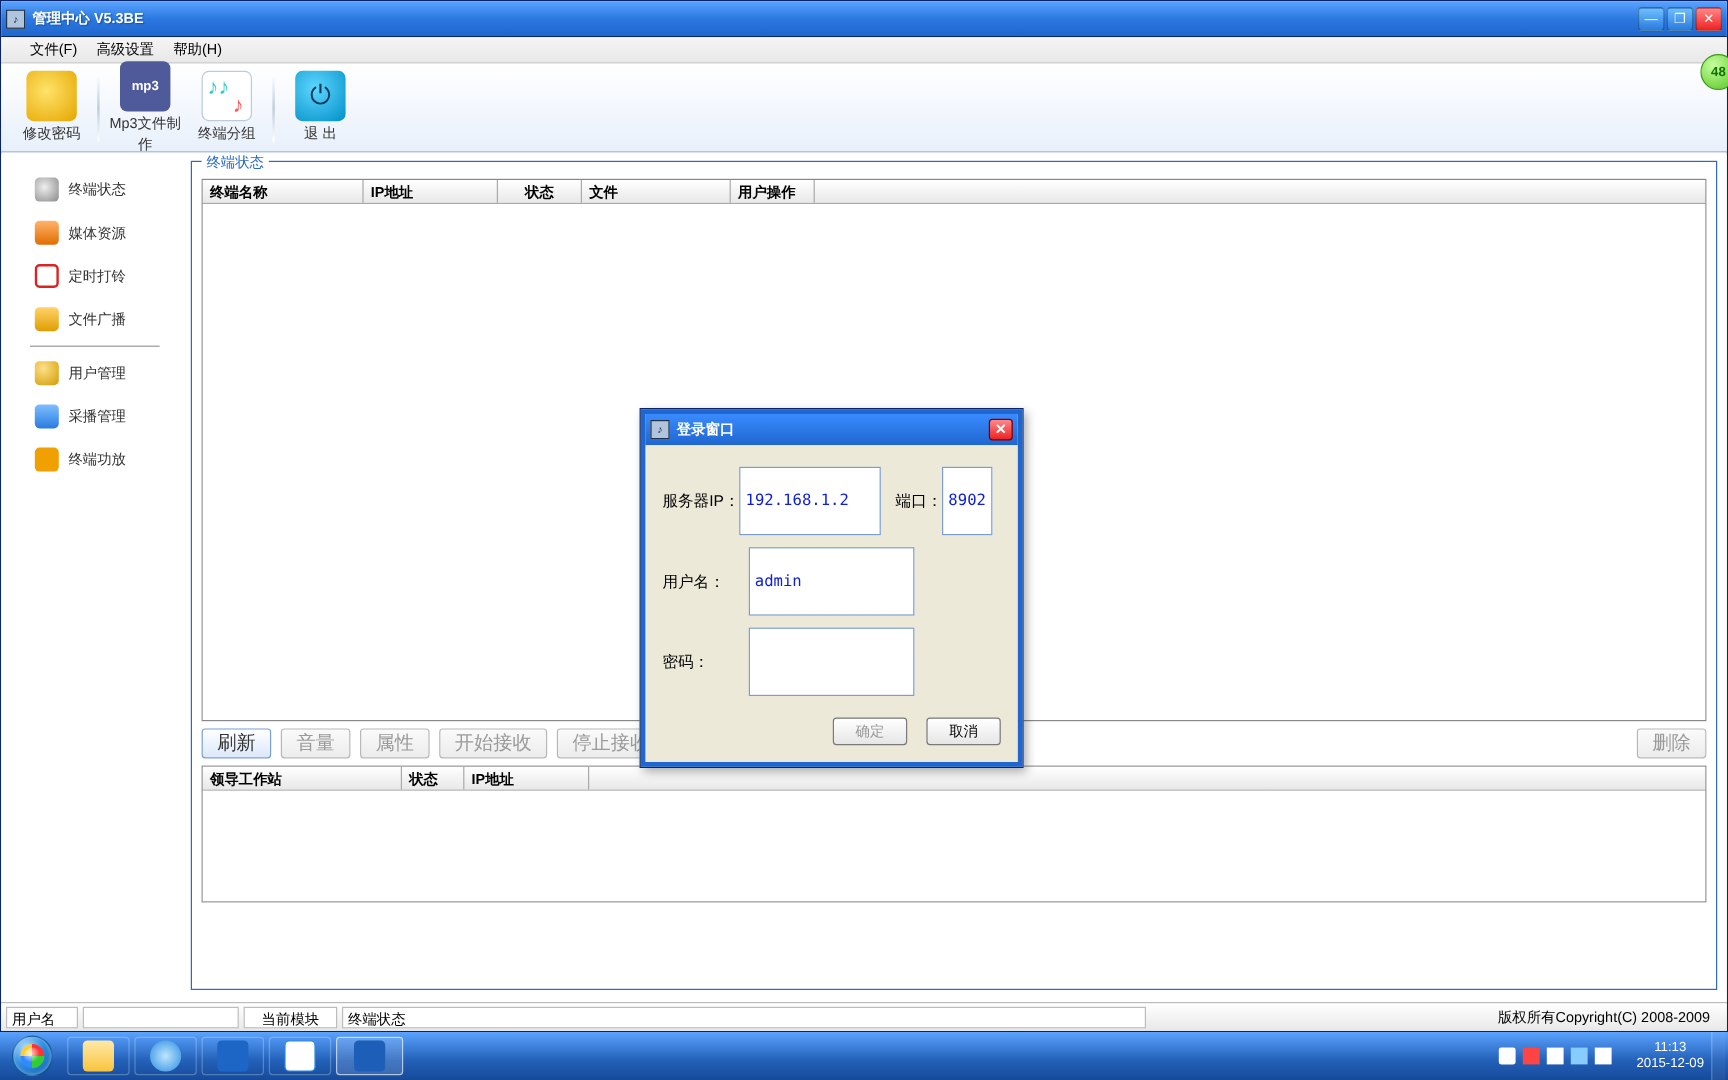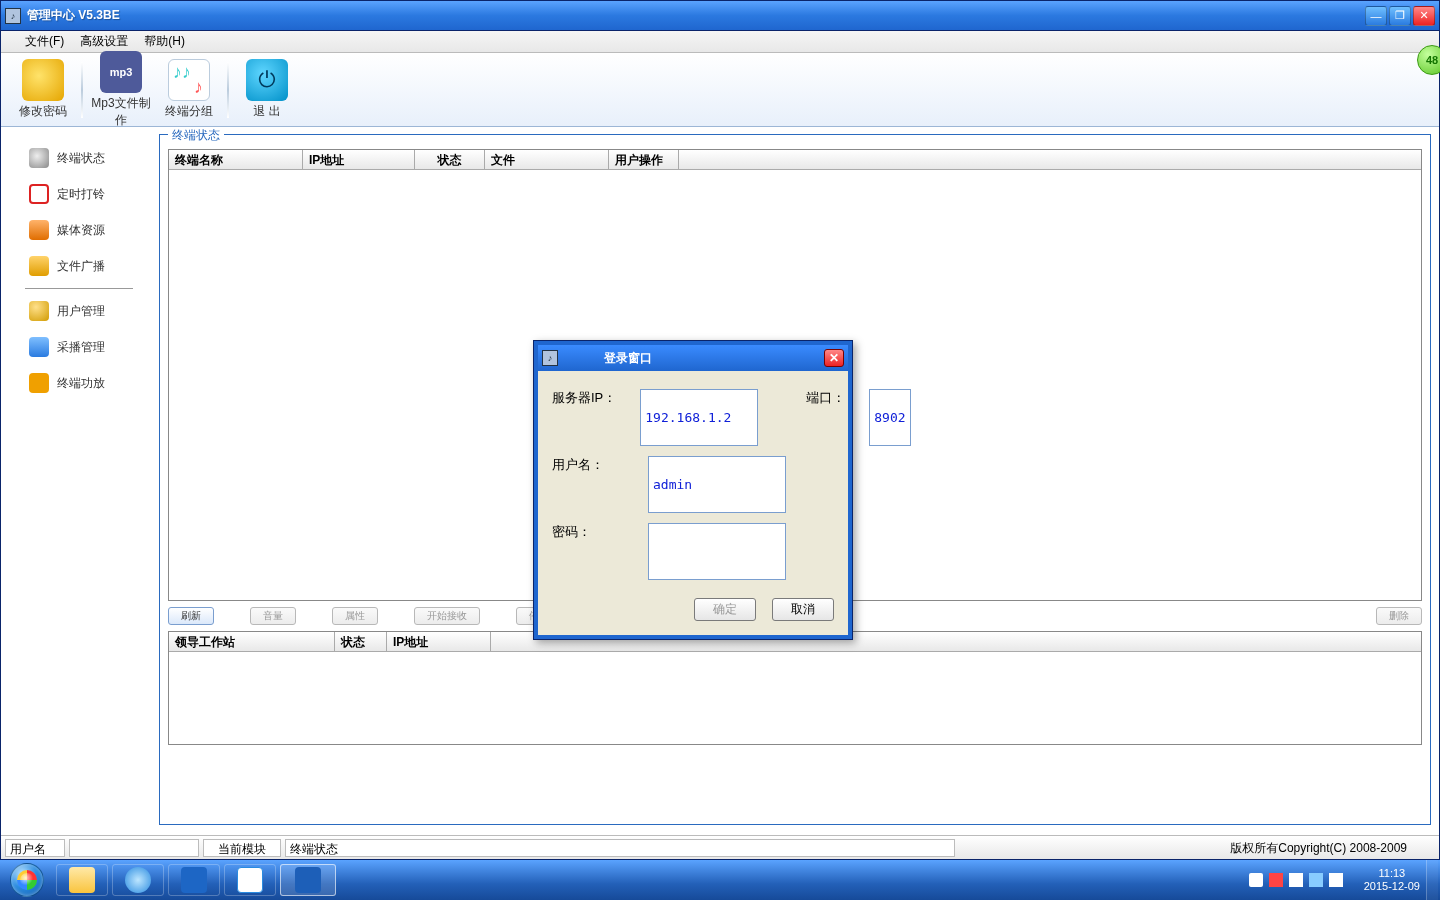--- a/index.html
+++ b/index.html
@@ -61,35 +61,35 @@
 .groupbox.grow{flex:1; display:flex; flex-direction:column;}
 .groupbox-title { position:absolute; top:-8px; left:8px; background:#fff; padding:0 4px; color:#2a6abf;}
 .tbl { border:1px solid #888; margin:4px 8px;}
 .tbl-head { display:flex; background:linear-gradient(#fff,#e8e8e8); height:20px; border-bottom:1px solid #aaa;}
 .th { border-right:1px solid #aaa; padding:2px 6px; color:#000; font-size:12px;font-weight:bold;}
 .tbl-body { background:#fff;}
 .tbl-body.big{height:430px;}
 .tbl-body.small{height:92px;}
 .row-btns{display:flex; gap:8px; padding:2px 8px;}
 .row-btns .spacer{flex:1;}
-.xbtn{border:1px solid #7a9ecf;background:linear-gradient(#fff,#dbe8fa);padding:1px 12px;border-radius:3px;font-size:10px;color:#333;}
-.xbtn.disabled{color:#9a9a9a;border-color:#b8b8b8;background:linear-gradient(#fafafa,#ececec);margin-left:28px;}
+.xbtn{border:1px solid #7a9ecf;background:linear-gradient(#fff,#dbe8fa);padding:1px 12px;border-radius:3px;font-size:16px;color:#333;}
+.xbtn.disabled{color:#9a9a9a;border-color:#b8b8b8;background:linear-gradient(#fafafa,#ececec);}
 
 
 .statusbar{position:absolute;left:0;right:0;bottom:0;height:24px;background:linear-gradient(#fff,#e8e8e8);border-top:1px solid #bbb;display:flex;align-items:center;}
 .sb-cell{border:1px solid #bcbcbc;height:18px;margin-left:4px;padding:1px 4px;font-size:12px;background:#fff;}
 
 .dialog{position:absolute;left:533px;top:340px;width:320px;background:#ece9d8;border:1px solid #0a246a;box-shadow:3px 3px 8px rgba(0,0,0,.35);}
 .dialog .dlg-frame{border:4px solid #1f66cf;}
 .dlg-title{height:26px;background:linear-gradient(#3a8bff,#1f66cf);color:#fff;display:flex;align-items:center;padding:0 4px;font-weight:bold;}
 .dlg-title .tico{width:16px;height:16px;background:#b0c4de;border:1px solid #234;margin-right:6px;font-size:9px;display:flex;align-items:center;justify-content:center;color:#234;}
-.dlg-title .t{flex:1;margin-left:40px;}
+.dlg-title .t{flex:1;}
 .dlg-close{width:20px;height:18px;background:linear-gradient(#f88,#e22);border:1px solid #7a0000;border-radius:3px;display:flex;align-items:center;justify-content:center;color:#fff;font-size:12px;font-weight:bold;}
 .dlg-body{background:#ece9d8;padding:18px 14px 14px;}
-.fld{display:flex;margin-bottom:10px;font-size:13px;color:#000;gap:24px;}
+.fld{display:flex;align-items:center;margin-bottom:10px;font-size:13px;color:#000;}
 .fld label{white-space:nowrap;}
 .fld input{border:1px solid #7a9ecf;padding:20px 4px;font-family:Consolas,monospace;font-size:13px;color:#1020d8;background:#fff;}
 .dlg-btns{display:flex;justify-content:flex-end;gap:16px;margin-top:18px;}
 .dlg-btn{border:1px solid #7a7a7a;background:linear-gradient(#fff,#e6e6e6);padding:2px 18px;border-radius:3px;font-size:12px;text-align:right;}
 .dlg-btn.disabled{color:#9a9a9a;}
 
 
 .taskbar{position:absolute;left:0;right:0;bottom:0;height:40px;background:linear-gradient(#5aa3ff,#2360b8 60%,#164a99);display:flex;align-items:center;}
 .start{width:54px;height:40px;display:flex;align-items:center;justify-content:center;}
 .orb{width:34px;height:34px;border-radius:50%;background:radial-gradient(circle at 35% 30%, #bde5ff 0%, #2a8be0 45%, #0a54a5 100%);position:relative;border:1px solid rgba(0,0,0,.25);box-shadow:0 0 4px rgba(255,255,255,.5) inset;}
@@ -150,26 +150,26 @@
     <div class="corner-badge">48</div>
   </div>
 
   <div class="client">
     <div class="sidebar">
       <div class="side-item">
           <span class="sico sico0"></span>
           <span>终端状态</span>
         </div>
       <div class="side-item">
+          <span class="sico sico1"></span>
+          <span>媒体资源</span>
+        </div>
+      <div class="side-item">
           <span class="sico sico2"></span>
           <span>定时打铃</span>
-        </div>
-      <div class="side-item">
-          <span class="sico sico1"></span>
-          <span>媒体资源</span>
         </div>
       <div class="side-item">
           <span class="sico sico3"></span>
           <span>文件广播</span>
         </div>
       <div class="side-rule"></div>
       <div class="side-item">
           <span class="sico sico4"></span>
           <span>用户管理</span>
         </div>
@@ -217,21 +217,21 @@
         </div>
       </div>
     </div>
   </div>
 
   <div class="statusbar">
     <div class="sb-cell" style="width:60px">用户名</div>
     <div class="sb-cell" style="width:130px"></div>
     <div class="sb-cell" style="width:78px;text-align:center">当前模块</div>
     <div class="sb-cell" style="width:670px">终端状态</div>
-    <div class="sb-cell" style="flex:1;border:none;background:transparent;text-align:right;padding-right:32px">版权所有Copyright(C) 2008-2009</div>
+    <div class="sb-cell" style="flex:1;border:none;background:transparent;text-align:right;padding-right:14px">版权所有Copyright(C) 2008-2009</div>
   </div>
 </div>
 
 <div class="dialog">
   <div class="dlg-frame">
     <div class="dlg-title">
       <span class="tico">♪</span>
       <span class="t">登录窗口</span>
       <span class="dlg-close">✕</span>
     </div>

